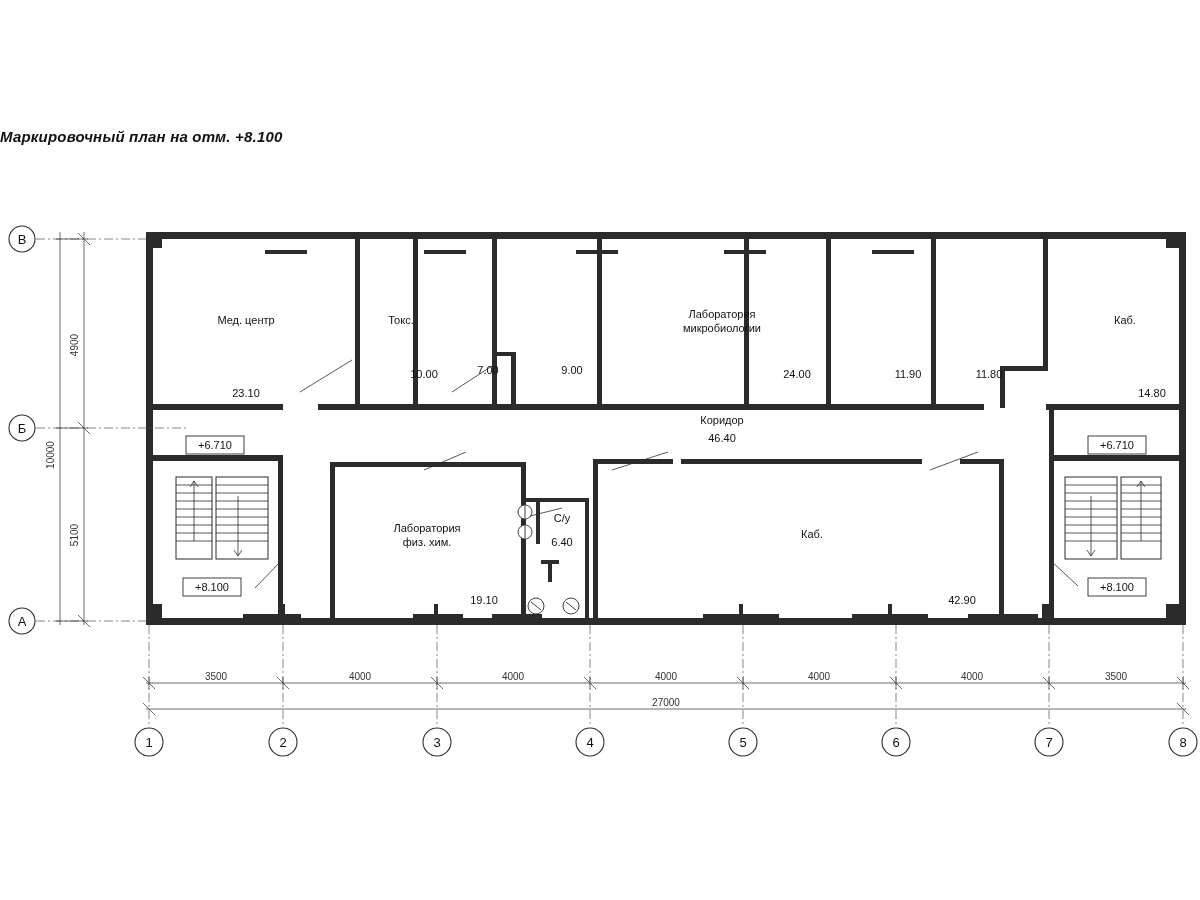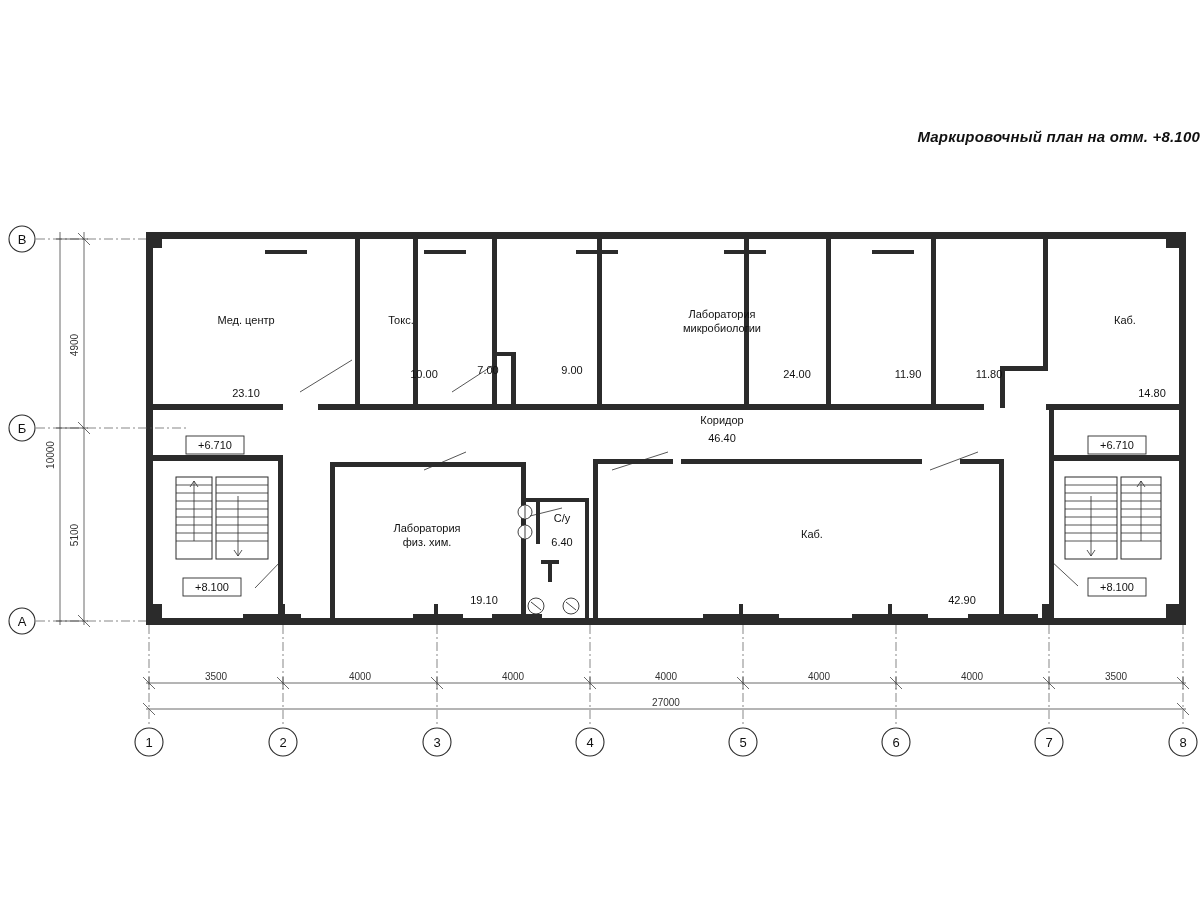--- a/index.html
+++ b/index.html
@@ -17,21 +17,21 @@
   #plan-root {
     position: relative;
     width: 1200px;
     height: 900px;
   }
   #plan-title {
     position: absolute;
     left: 0;
     top: 128px;
     width: 1200px;
-    text-align: right;
+    text-align: left;
     font-size: 15px;
     font-style: italic;
     font-weight: bold;
     letter-spacing: 0.2px;
   }
   svg#plan-svg {
     position: absolute;
     left: 0;
     top: 0;
   }

